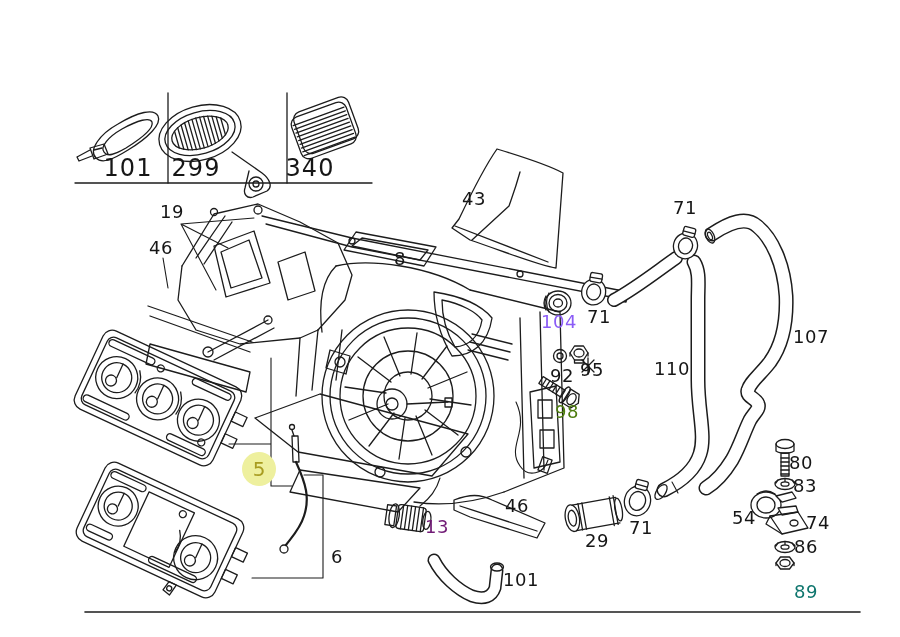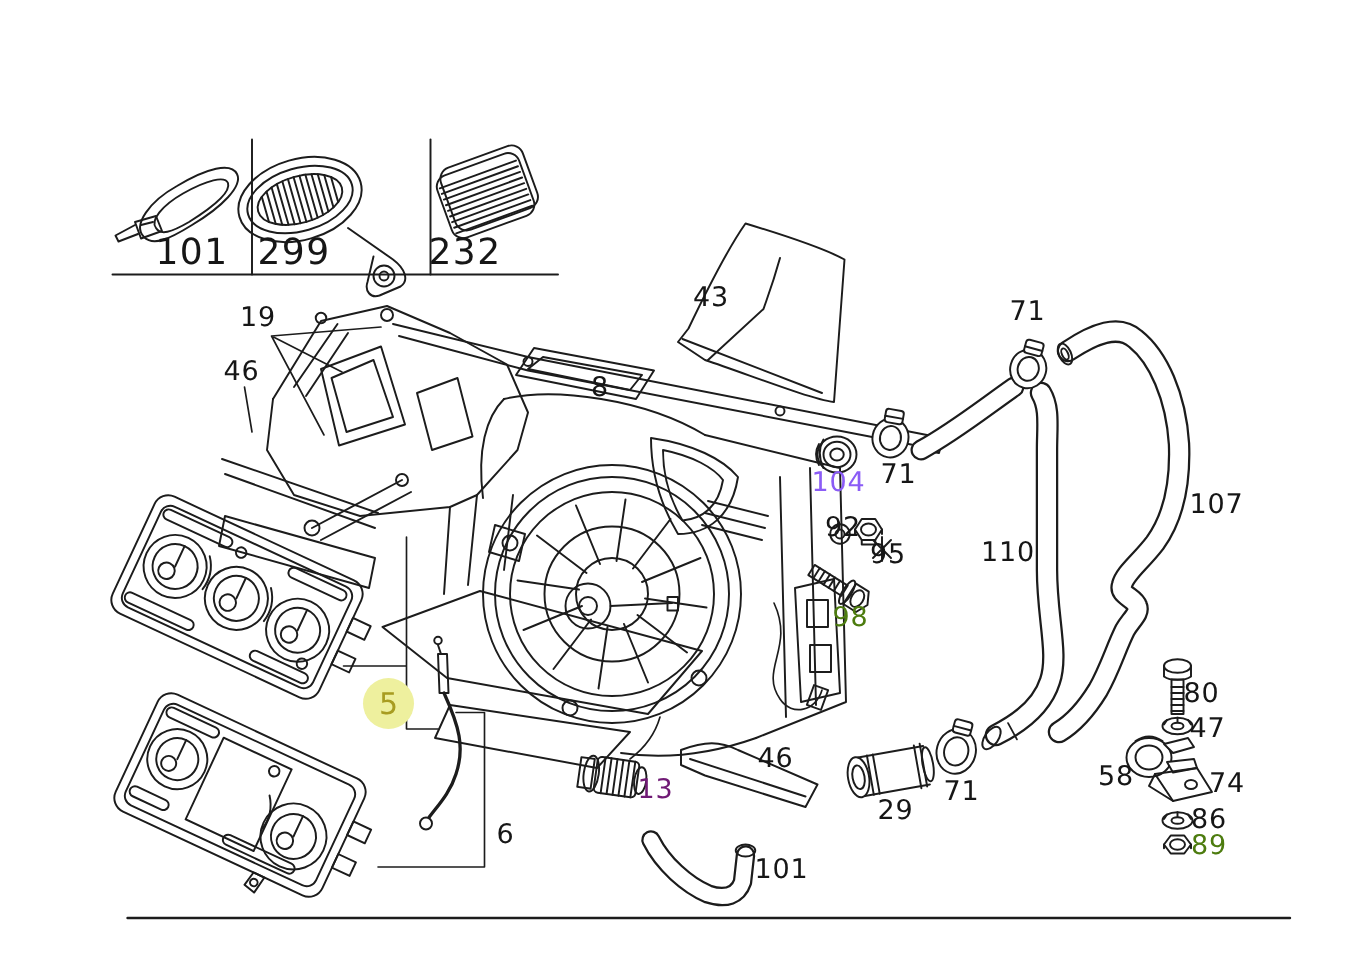--- a/index.html
+++ b/index.html
@@ -313,42 +313,42 @@
       <ellipse cx="0" cy="0" rx="5" ry="3.5"></ellipse>
       <path d="M-9 0 V2.5 M9 0 V2.5"></path>
     </g>
 
   </g>
 </svg>
 
 <div id="labels">
       <div class="part-label inset" style="left: 128px; top: 168px; color: rgb(22, 22, 22);">101</div>
       <div class="part-label inset" style="left: 196px; top: 168px; color: rgb(22, 22, 22);">299</div>
-      <div class="part-label inset" style="left: 310px; top: 168px; color: rgb(22, 22, 22);">232</div>
+      <div class="part-label inset" style="left: 310px; top: 168px; color: rgb(22, 22, 22);">340</div>
       <div class="part-label" style="left: 172px; top: 212px; color: rgb(22, 22, 22);">19</div>
       <div class="part-label" style="left: 161px; top: 248px; color: rgb(22, 22, 22);">46</div>
       <div class="part-label" style="left: 400px; top: 259px; color: rgb(22, 22, 22);">8</div>
       <div class="part-label" style="left: 474px; top: 199px; color: rgb(22, 22, 22);">43</div>
       <div class="part-label" style="left: 685px; top: 208px; color: rgb(22, 22, 22);">71</div>
       <div class="part-label" style="left: 559px; top: 322px; color: #8b5cf6;">104</div>
       <div class="part-label" style="left: 599px; top: 317px; color: rgb(22, 22, 22);">71</div>
-      <div class="part-label" style="left: 562px; top: 352px; color: rgb(22, 22, 22);">92</div>
+      <div class="part-label" style="left: 562px; top: 376px; color: rgb(22, 22, 22);">92</div>
       <div class="part-label" style="left: 592px; top: 370px; color: rgb(22, 22, 22);">95</div>
       <div class="part-label" style="left: 567px; top: 412px; color: #4d7c0f;">98</div>
       <div class="part-label" style="left: 672px; top: 369px; color: rgb(22, 22, 22);">110</div>
       <div class="part-label" style="left: 811px; top: 337px; color: rgb(22, 22, 22);">107</div>
       <div class="part-label" style="left: 337px; top: 557px; color: rgb(22, 22, 22);">6</div>
       <div class="part-label" style="left: 437px; top: 527px; color: #701a75;">13</div>
       <div class="part-label" style="left: 517px; top: 506px; color: rgb(22, 22, 22);">46</div>
       <div class="part-label" style="left: 597px; top: 541px; color: rgb(22, 22, 22);">29</div>
       <div class="part-label" style="left: 641px; top: 528px; color: rgb(22, 22, 22);">71</div>
       <div class="part-label" style="left: 521px; top: 580px; color: rgb(22, 22, 22);">101</div>
       <div class="part-label" style="left: 801px; top: 463px; color: rgb(22, 22, 22);">80</div>
-      <div class="part-label" style="left: 805px; top: 486px; color: rgb(22, 22, 22);">47</div>
-      <div class="part-label" style="left: 744px; top: 518px; color: rgb(22, 22, 22);">58</div>
+      <div class="part-label" style="left: 805px; top: 486px; color: rgb(22, 22, 22);">83</div>
+      <div class="part-label" style="left: 744px; top: 518px; color: rgb(22, 22, 22);">54</div>
       <div class="part-label" style="left: 818px; top: 523px; color: rgb(22, 22, 22);">74</div>
       <div class="part-label" style="left: 806px; top: 547px; color: rgb(22, 22, 22);">86</div>
-      <div class="part-label" style="left: 806px; top: 564px; color: #4d7c0f;">89</div>
+      <div class="part-label" style="left: 806px; top: 592px; color: #0f766e;">89</div>
     </div>
 
 <div class="highlight-badge" id="badge" style="left: 259px; top: 469px; background: rgb(238, 240, 158); color: rgb(168, 156, 32);">5</div>
 
 </div>
 
 </body></html>

